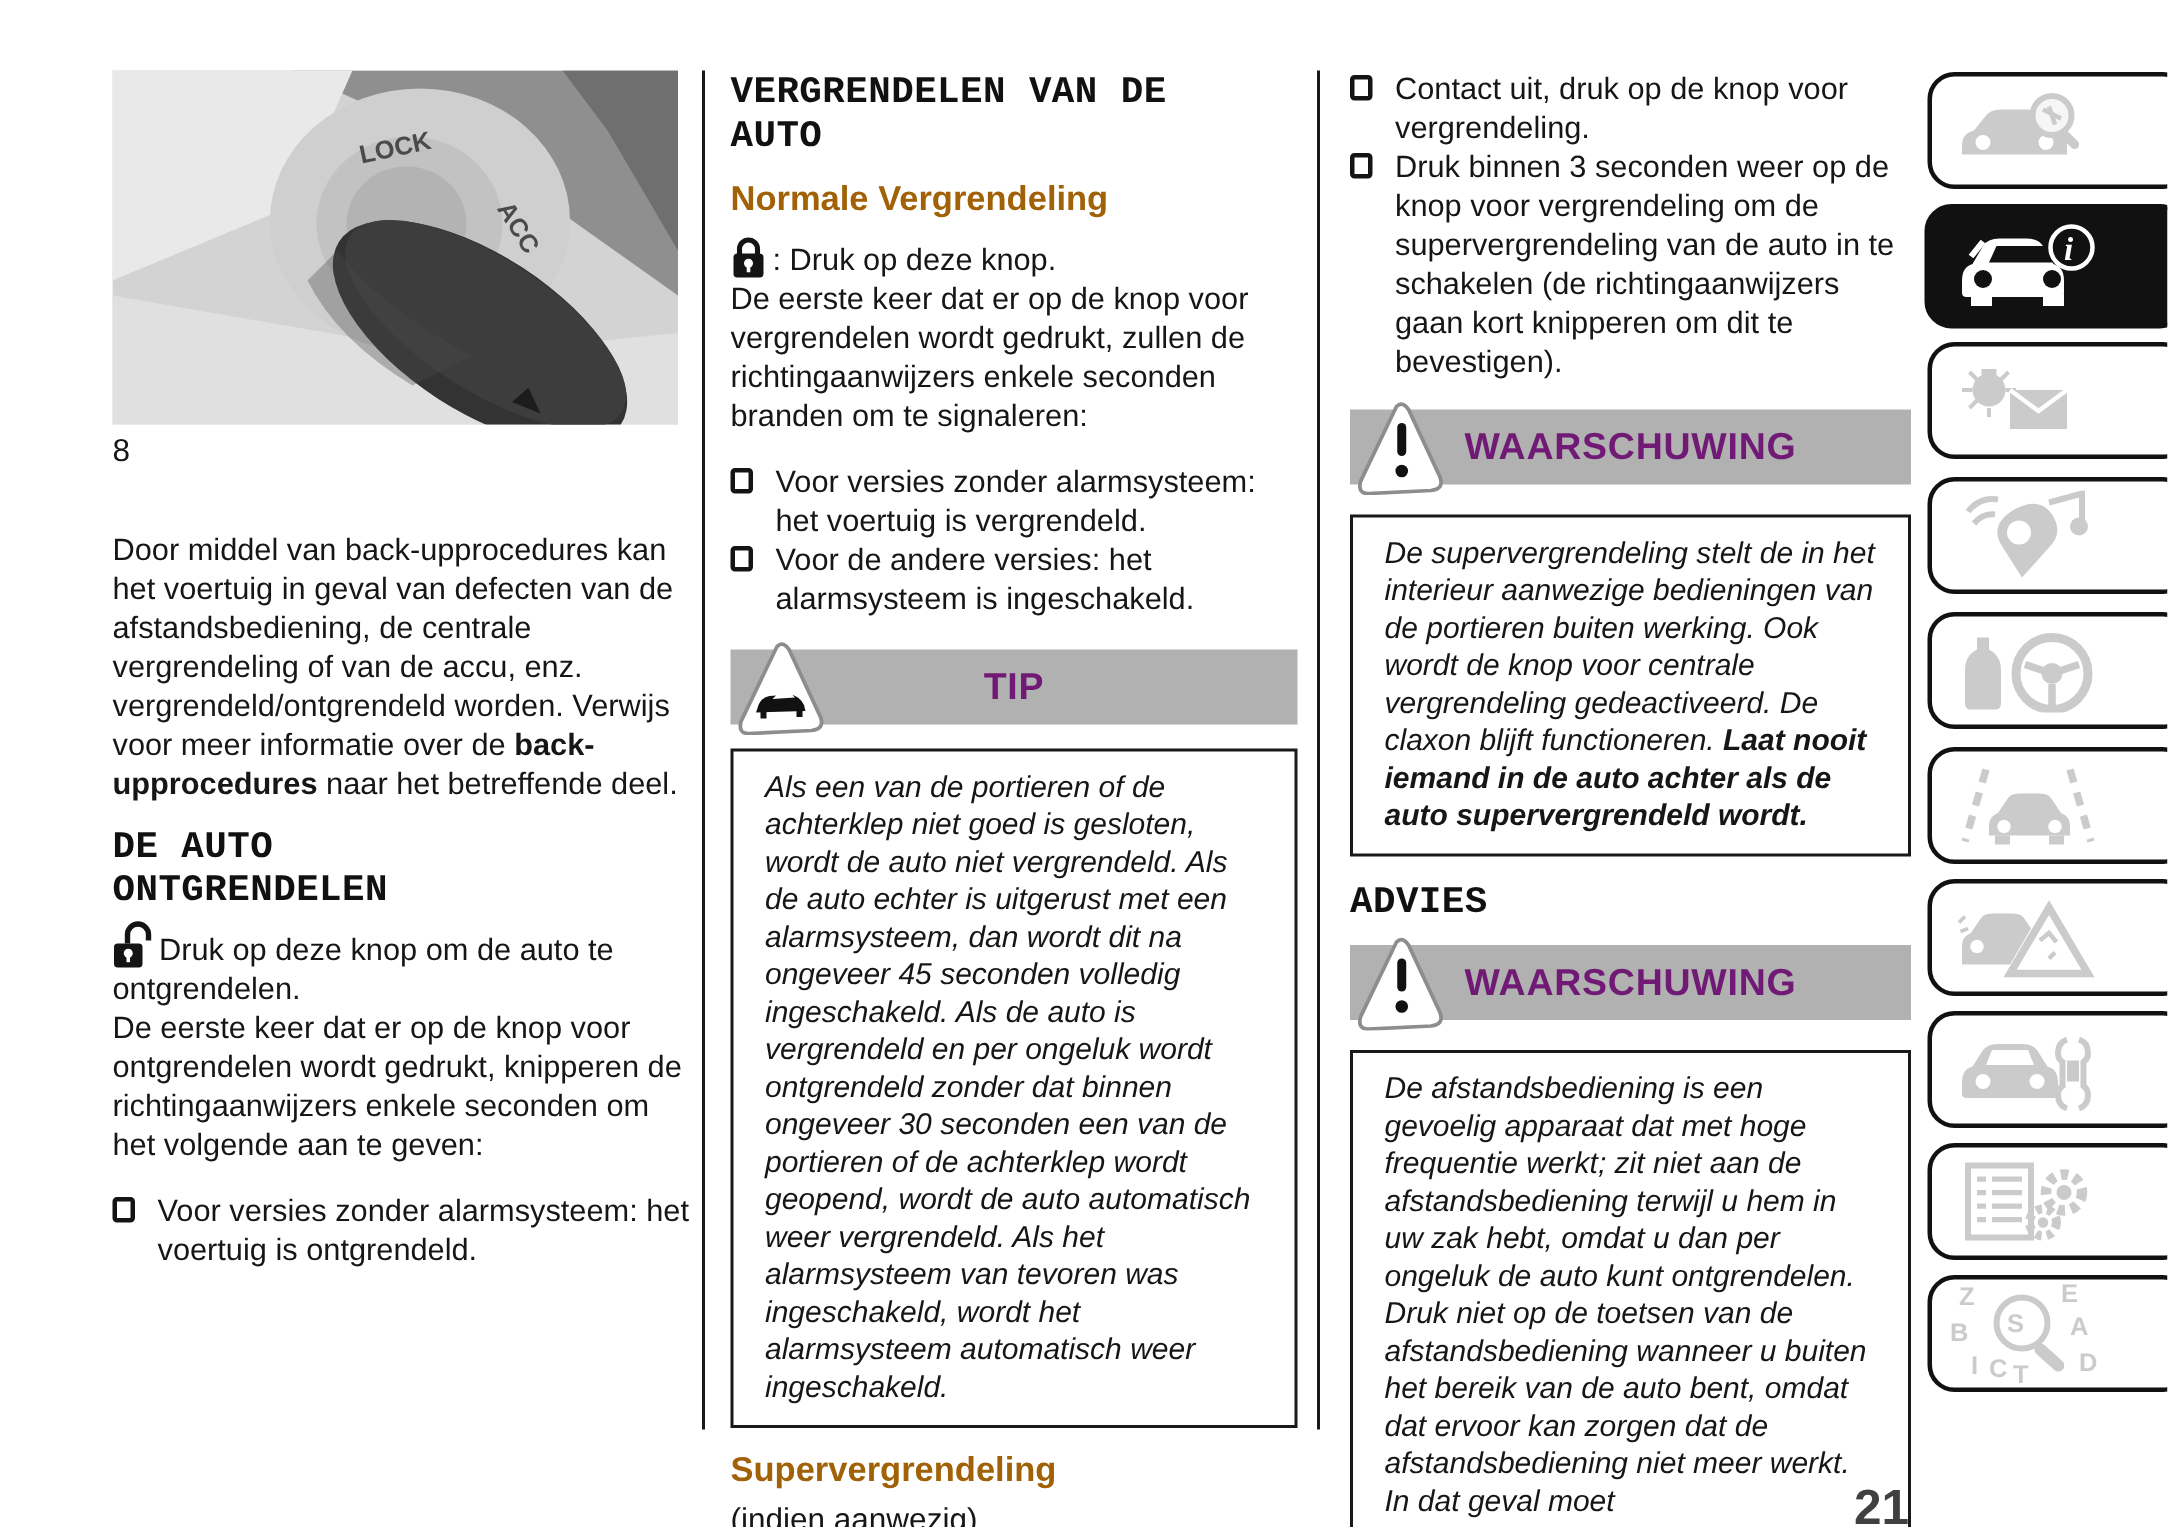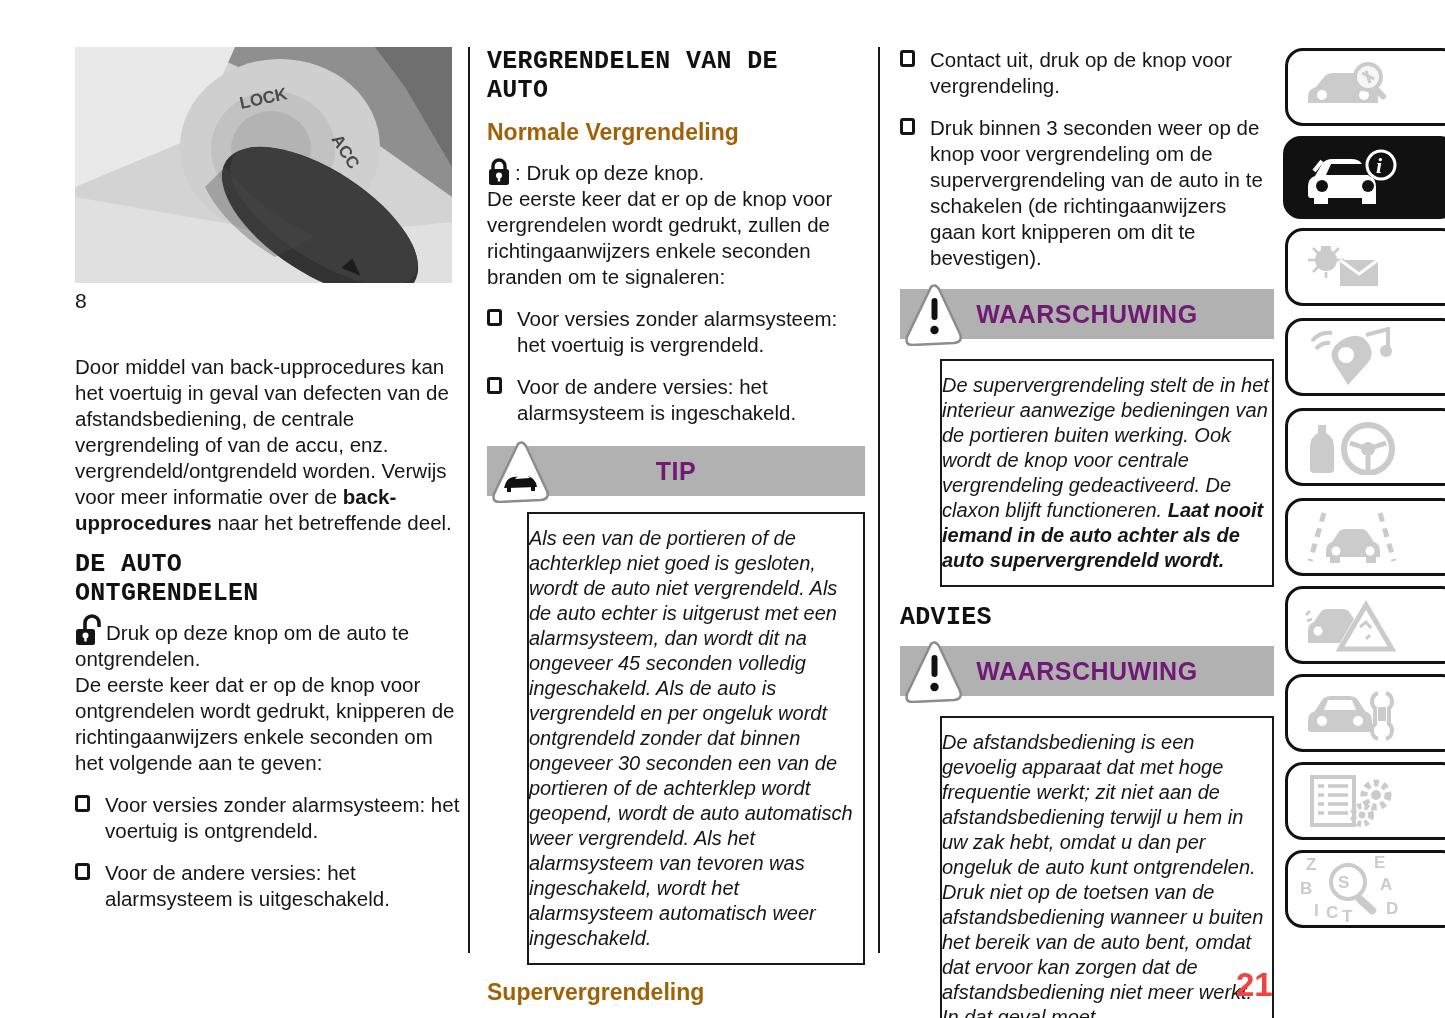--- a/index.html
+++ b/index.html
@@ -28,61 +28,61 @@
   }
   h2.subhead { font-weight:900; font-size:23px; line-height:27px; color:#a16207; }
   .mt6{margin-top:6px}.mt10{margin-top:10px}.mt14{margin-top:14px}
   .mt16{margin-top:16px}.mt18{margin-top:18px}.mt20{margin-top:20px}.mt24{margin-top:40px}
 
   p.body { }
   b { font-weight:700; }
 
   .lockline-icon { display:inline-block; vertical-align:-6px; margin-right:4px; }
 
-  .bullet-item { position:relative; padding-left:30px; margin-top:16px; }
+  .bullet-item { position:relative; padding-left:30px; }
   .bullet-sq {
     position:absolute; left:0; top:3px; width:15px; height:17px;
     border:3.5px solid #141414; border-radius:3px; background:#fff;
   }
 
   
   .banner {
     position:relative; height:50px; background:#b1b1b1;
     display:flex; align-items:center; justify-content:center;
   }
   .banner-label {
     color:#701a75; font-weight:900; font-size:25px; letter-spacing:0.5px;
   }
   .banner-icon { position:absolute; left:4px; top:-5px; width:60px; height:62px; }
 
   .note-box {
     border:2px solid #191919; background:#fff;
-    padding:12px 0; font-style:italic; font-size:20px; line-height:25px;margin-left:40px;
+    padding:12px 21px; font-style:italic; font-size:20px; line-height:25px;
   }
   .note-box .bold-it { font-weight:700; }
 
   .subnote { font-size:21px; margin-top:8px; }
 
   
   .tab {
     position:absolute; left:1285px; width:175px; height:78px;
     background:#fff; border:3px solid #111; border-radius:18px;
     display:flex; align-items:center;
   }
   .tab .ticon { margin-left:16px; }
   .tab-active {
     left:1283px; height:83px; background:#111; border-color:#111;
   }
   .index-icon-wrap { position:relative; width:110px; height:66px; margin-left:12px; }
   .index-letter {
     position:absolute; color:#cbcbcb; font-weight:700; font-size:17px; line-height:17px;
   }
   .page-num {
-    position:absolute; left:1236px; top:972px;
-    font-weight:900; font-size:33px; color:#ef4444;
+    position:absolute; left:1236px; top:992px;
+    font-weight:900; font-size:33px; color:#404040;
   }
 </style>
 </head>
 <body>
 
 <div class="page">
 
   <div class="col col-left">
 
     <svg class="figure" viewBox="0 0 377 236">
@@ -119,24 +119,20 @@
         <circle cx="10.5" cy="21.5" r="3" fill="#fff"></circle>
         <rect x="9.3" y="22.5" width="2.4" height="5" fill="#fff"></rect>
       </svg><span>Druk op deze knop om de auto te ontgrendelen.</span><br>
       <span>De eerste keer dat er op de knop voor ontgrendelen wordt gedrukt, knipperen de richtingaanwijzers enkele seconden om het volgende aan te geven:</span>
     </p>
 
     <div class="bullet-item mt18">
       <span class="bullet-sq"></span>
       <span>Voor versies zonder alarmsysteem: het voertuig is ontgrendeld.</span>
     </div>
-    <div class="bullet-item">
-      <span class="bullet-sq"></span>
-      <span>Voor de andere versies: het alarmsysteem is uitgeschakeld.</span>
-    </div>
   </div>
 
   <div class="vrule vrule-1"></div>
 
   <div class="col col-mid">
     <h1 class="head">VERGRENDELEN VAN DE
 AUTO</h1>
     <h2 class="subhead mt14">Normale Vergrendeling</h2>
 
     <p class="body mt10">

